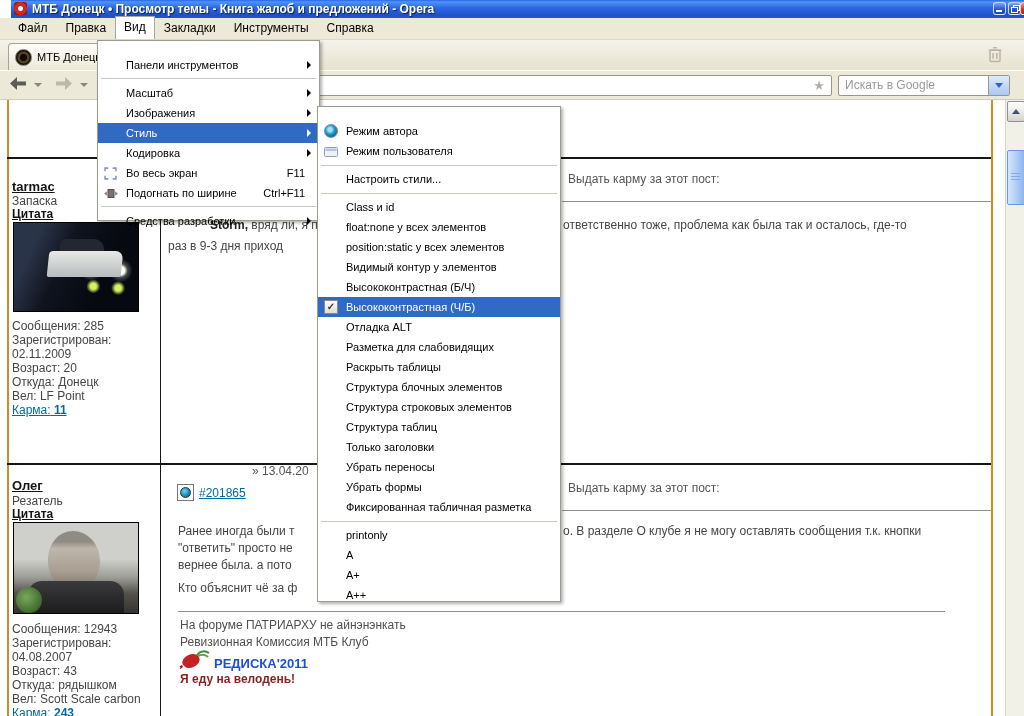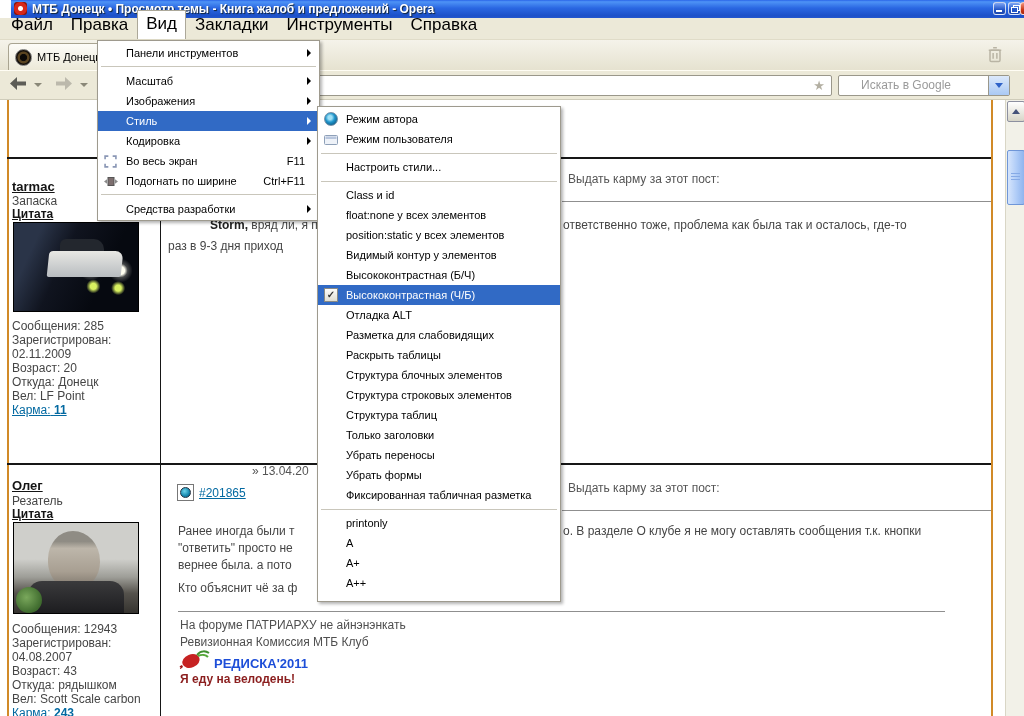--- a/index.html
+++ b/index.html
@@ -17,21 +17,21 @@
   .tb-btn{top:2px;width:13px;height:13px;border-radius:3px;border:1px solid rgba(255,255,255,.75);
     box-sizing:border-box;color:#fff;text-align:center;}
   .btn-blue{background:linear-gradient(180deg,#7fa6f4,#2356c8 60%,#1a46ac);}
   .btn-close{background:linear-gradient(180deg,#f0937b,#ca3517 60%,#a82408);font-size:10px;line-height:11px;font-weight:bold;}
   .glyph-min{position:absolute;left:2px;bottom:2px;width:6px;height:2px;background:#fff;}
   .glyph-r1{position:absolute;left:4px;top:2px;width:5px;height:4px;border:1px solid #fff;}
   .glyph-r2{position:absolute;left:2px;top:4px;width:5px;height:4px;border:1px solid #fff;background:#2356c8;}
 
   
   .menubar{left:0;top:18px;width:1024px;height:22px;background:#ece9d8;border-bottom:1px solid #e0dcc8;
-    box-sizing:border-box;display:flex;align-items:flex-end;padding-left:2px;font-size:17px;}
+    box-sizing:border-box;display:flex;align-items:flex-end;padding-left:9px;font-size:12px;}
   .mb-item{padding:4px 9px 4px;cursor:default;}
   .mb-item.open{background:#fff;border:1px solid #aca899;border-bottom:none;padding:3px 8px 5px;}
 
   
   .tabbar{left:0;top:40px;width:1024px;height:30px;background:linear-gradient(180deg,#f5f3ea,#e6e2d0);}
   .tab{left:8px;top:3px;width:170px;height:27px;box-sizing:border-box;
     background:linear-gradient(180deg,#fdfcf8,#ece9d8);border:1px solid #a9a491;border-bottom:none;
     border-radius:4px 4px 0 0;font-size:11px;}
   .favicon{position:absolute;left:6px;top:5px;width:15px;height:15px;border-radius:50%;
     background:radial-gradient(circle at 50% 50%,#0c0a08 0 30%,#5a4420 38% 52%,#17120c 60%);border:1px solid #777;}
@@ -39,21 +39,21 @@
   .trash{left:985px;top:44px;width:20px;height:20px;}
 
   
   .toolbar{left:0;top:70px;width:1024px;height:30px;background:#ece9d8;
     border-top:1px solid #fffdf4;border-bottom:1px solid #cfccba;box-sizing:border-box;}
   .navbtn{top:5px;width:26px;height:19px;}
   .drop{top:12px;width:0;height:0;border-left:4px solid transparent;border-right:4px solid transparent;border-top:4px solid #8a8878;}
   .field{background:#fff;border:1px solid #9a978a;border-radius:2px;box-sizing:border-box;height:21px;font-size:12px;}
   .addr{left:98px;top:4px;width:734px;line-height:19px;padding-left:6px;color:#8d8d8d;overflow:hidden;}
   .addr-star{position:absolute;right:6px;top:0;color:#b3afa2;font-size:13px;}
-  .search{left:838px;top:4px;width:172px;line-height:19px;padding-left:22px;color:#9a9a9a;}
+  .search{left:838px;top:4px;width:172px;line-height:19px;padding-left:6px;color:#9a9a9a;}
   .search-btn{position:absolute;right:0;top:0;width:20px;height:19px;border-left:1px solid #9a978a;
     background:linear-gradient(180deg,#dce9fb,#aac9f4);}
   .search-chev{position:absolute;left:6px;top:7px;width:0;height:0;border-left:4px solid transparent;
     border-right:4px solid transparent;border-top:5px solid #2f62c8;}
 
   
   .page{left:0;top:100px;width:1024px;height:616px;background:#fff;font-size:12px;color:#454545;}
   .oborder{background:#d18a28;width:2px;}
   .ptext{white-space:nowrap;}
   .plink{font-weight:bold;text-decoration:underline;color:#141414;}
@@ -85,21 +85,21 @@
     background:linear-gradient(180deg,#ffffff,#d7d5c8);}
   .sb-btn .up{position:absolute;left:4px;top:7px;width:0;height:0;border-left:4px solid transparent;
     border-right:4px solid transparent;border-bottom:5px solid #44527a;}
   .sb-thumb{position:absolute;left:1px;top:50px;width:16px;height:53px;border:1px solid #6f96d8;border-radius:2px;
     background:linear-gradient(90deg,#d6e5fc,#aecbf7 55%,#8fb4ee);}
   .sb-grip{position:absolute;left:3px;top:22px;width:9px;height:9px;
     background:repeating-linear-gradient(180deg,#86aae6 0 1px,transparent 1px 3px);}
 
   
   .popup{background:#fff;border:1px solid #9e9a8e;box-shadow:2px 2px 3px rgba(0,0,0,.3);
-    font-size:11px;box-sizing:border-box;padding-top:2px;}
+    font-size:11px;box-sizing:border-box;padding-top:14px;}
   .viewmenu{left:97px;top:40px;width:223px;height:181px;z-index:50;}
   .submenu{left:317px;top:106px;width:244px;height:496px;z-index:60;}
   .vm-item{height:20px;line-height:20px;padding-left:28px;position:relative;white-space:nowrap;cursor:default;}
   .vm-item.hl{background:#316ac5;color:#fff;}
   .vm-sep{height:8px;position:relative;}
   .vm-sep:after{content:"";position:absolute;left:3px;right:3px;top:3px;border-top:1px solid #c9c6bb;}
   .vm-sep.short:after{top:4px;}
   .shortcut{position:absolute;right:14px;}
   .subarrow{position:absolute;right:8px;top:6px;width:0;height:0;border-left:4px solid #000;
     border-top:4px solid transparent;border-bottom:4px solid transparent;}

